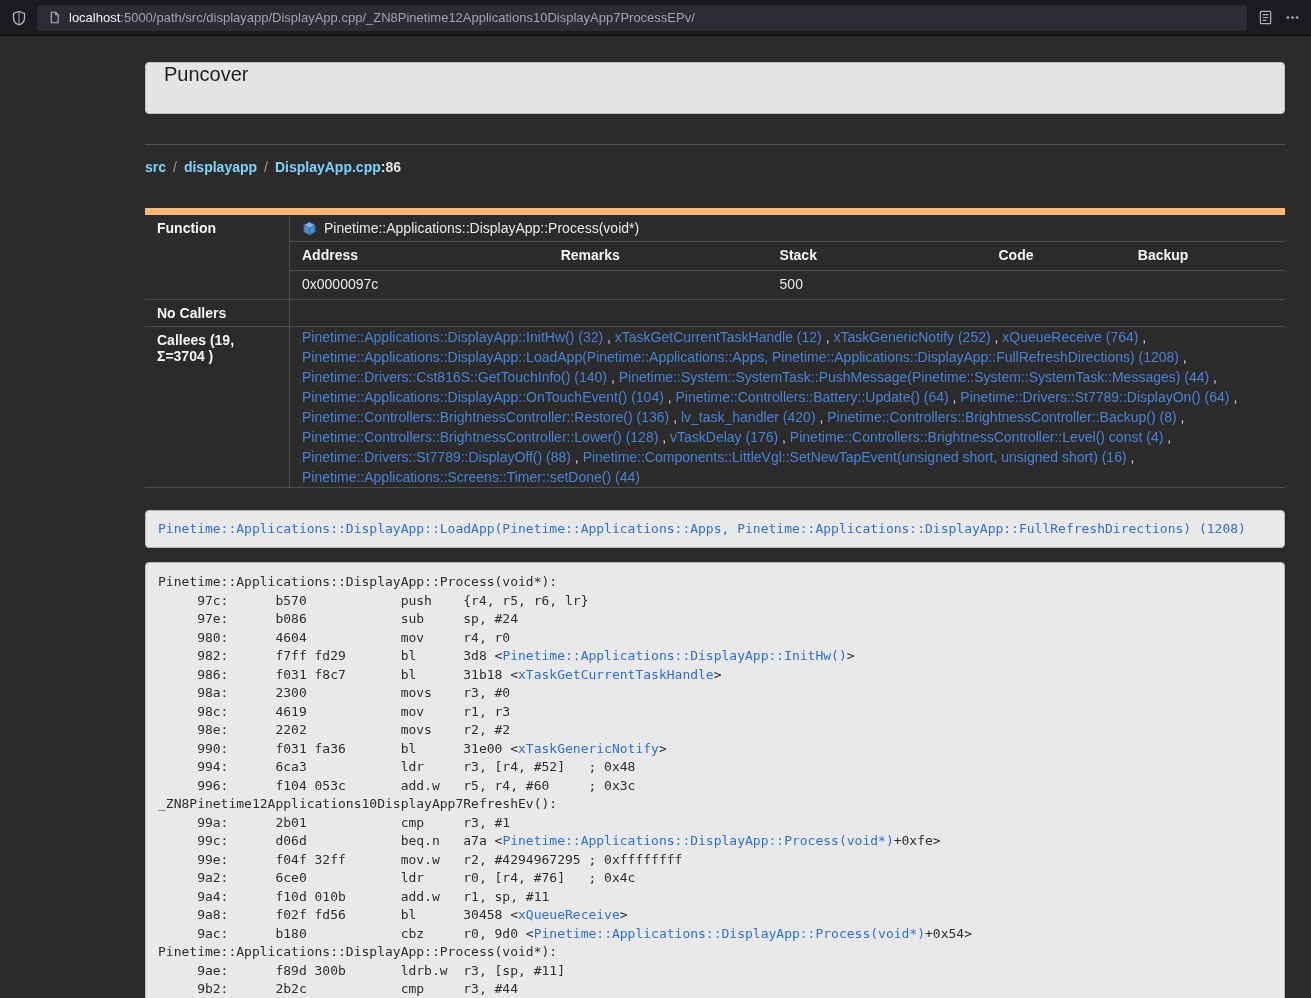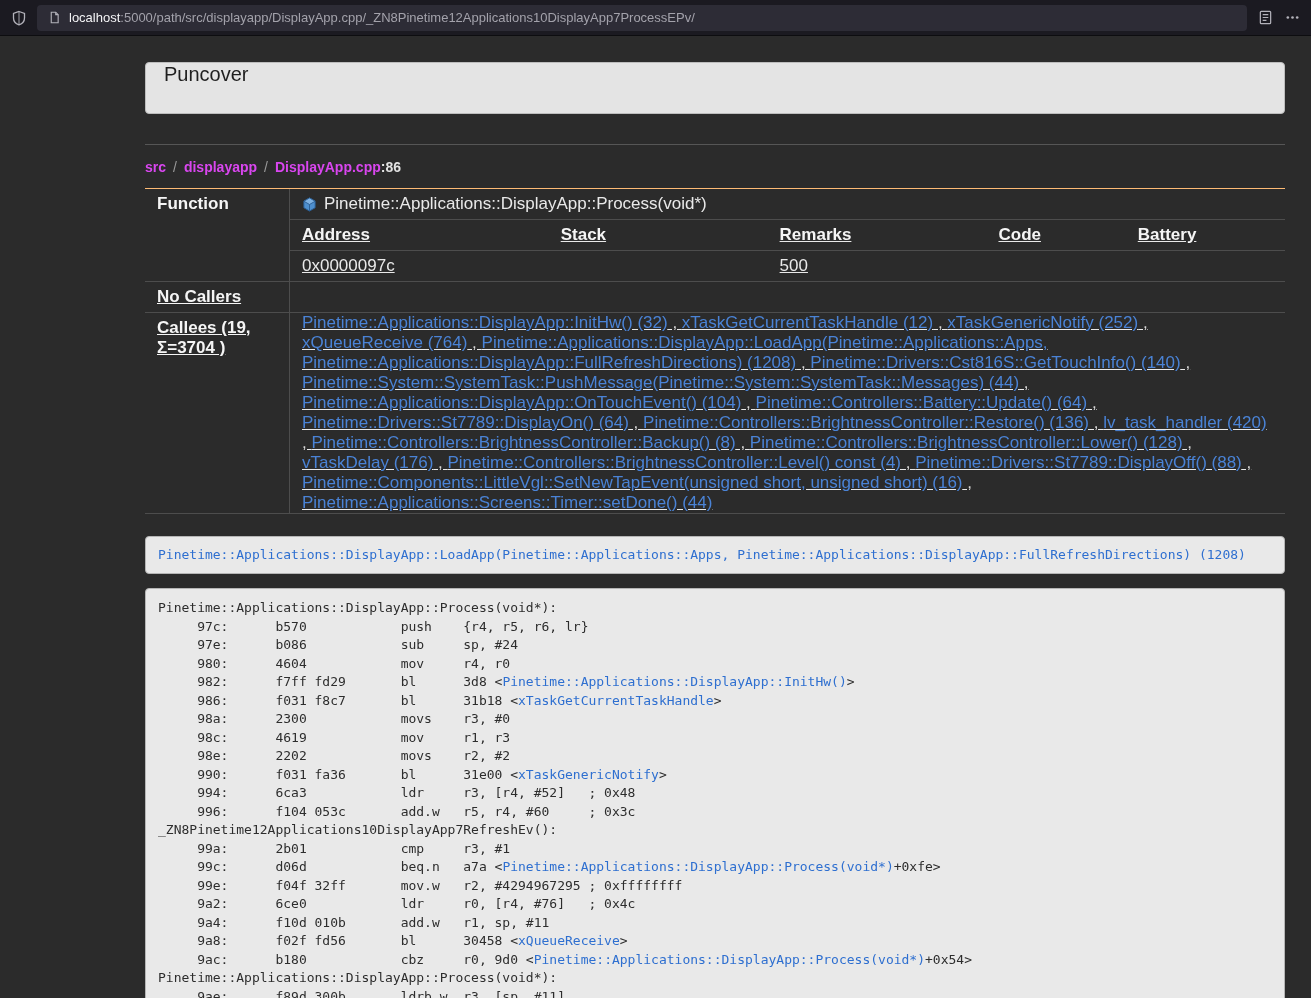--- a/index.html
+++ b/index.html
@@ -23,40 +23,40 @@
   .url-rest{color:#a3a2ab;}
   
   .container{margin-left:145px;width:1140px;}
   .navbar{
     margin-top:26px;height:52px;background:#e4e4e4;border:1px solid #bdbdbd;border-radius:4px;
     display:flex;padding:0 18px;box-sizing:border-box;
   }
   .brand{font-size:20px;color:#1f1f1f;text-decoration:none;cursor:pointer;}
   hr.divider{margin:30px 0 0 0;border:none;border-top:1px solid #565656;}
   .breadcrumb{margin-top:14px;font-size:14px;font-weight:600;color:#d6d6d6;}
-  .breadcrumb a{color:#d946ef;text-decoration:none;cursor:pointer;}
+  .breadcrumb a{color:#7dd3fc;text-decoration:none;cursor:pointer;}
   .breadcrumb .sep{color:#9a9a9a;margin:0 7px;font-weight:400;}
   .breadcrumb .line-no{color:#e3e3e3;}
   
   .fn-table{
-    margin-top:13px;display:grid;grid-template-columns:145px 1fr;
-    border-top:1px solid #fdba74;border-bottom:1px solid #4d4d4d;
-    font-size:17px;color:#e9e9e9;
+    margin-top:33px;display:grid;grid-template-columns:145px 1fr;
+    border-top:7px solid #fdba74;border-bottom:1px solid #4d4d4d;
+    font-size:14px;color:#e9e9e9;
   }
   .cell{padding:5px 12px;box-sizing:border-box;}
   .th{font-weight:bold;color:#f5f5f5;border-right:1px solid #4d4d4d;}
   .ga-fn{grid-area:1/1/4/2;}
   .ga-sig{grid-area:1/2/2/3;display:flex;align-items:center;gap:7px;}
   .ga-cols{grid-area:2/2/3/3;padding:0;}
   .ga-vals{grid-area:3/2/4/3;padding:0;}
   .ga-nc{grid-area:4/1/5/2;}
   .ga-nce{grid-area:4/2/5/3;}
   .ga-cl{grid-area:5/1/6/2;}
   .ga-cal{grid-area:5/2/6/3;padding:0 12px;line-height:20px;}
-  .b-top{border-top:1px solid #4d4d4d;text-decoration:underline;}
+  .b-top{border-top:1px solid #4d4d4d;}
   .row5{display:grid;grid-template-columns:26% 22% 22% 14% 16%;}
   .row5 .c{padding:5px 12px;min-height:18px;}
   .row5 .hc{font-weight:bold;color:#f5f5f5;}
   .callees a{color:#4a83d6;text-decoration:none;cursor:pointer;}
   .sep-comma{color:#d8d8d8;}
   
   .hl-bar{
     margin-top:22px;background:#e9e9e9;border:1px solid #b5b5b5;border-radius:4px;
     padding:9px 12px;font-family:"DejaVu Sans Mono", monospace;font-size:13px;line-height:18px;
   }
@@ -127,24 +127,24 @@
           <path d="M8 1 L14 4.5 L8 8 L2 4.5 Z" fill="#7fb2e3" stroke="#2c5f94" stroke-width="1"></path>
           <path d="M8 8 V15" stroke="#2c5f94" stroke-width="1"></path>
         </svg>
       </span>
       <span>Pinetime::Applications::DisplayApp::Process(void*)</span>
     </div>
 
     <div class="ga-cols b-top">
       <div class="row5">
         <div class="c hc">Address</div>
+        <div class="c hc">Remarks</div>
         <div class="c hc">Stack</div>
-        <div class="c hc">Remarks</div>
         <div class="c hc">Code</div>
-        <div class="c hc">Battery</div>
+        <div class="c hc">Backup</div>
       </div>
     </div>
 
     <div class="ga-vals b-top">
       <div class="row5">
         <div class="c">0x0000097c</div>
         <div class="c"></div>
         <div class="c">500</div>
         <div class="c"></div>
       </div>

